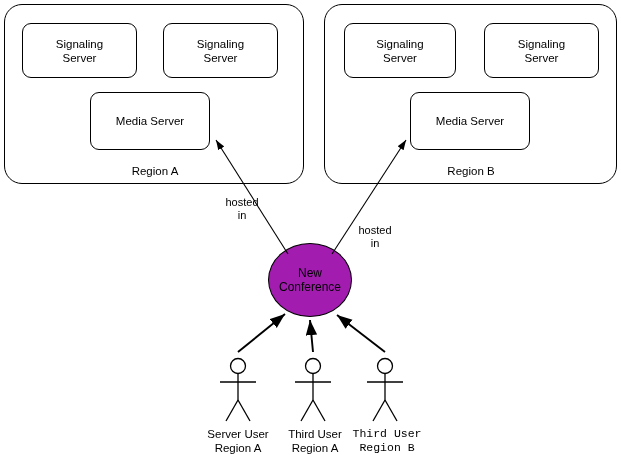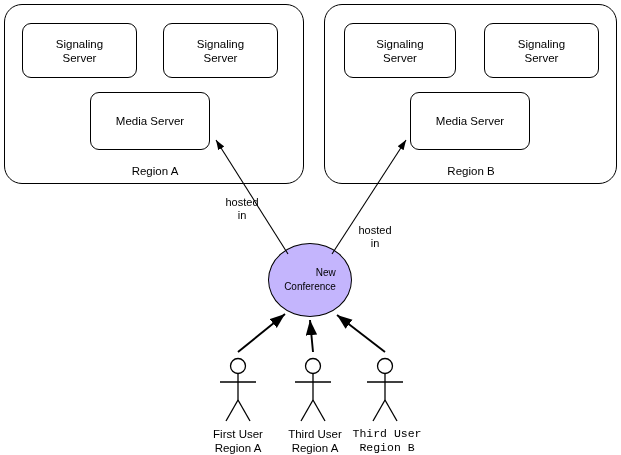--- a/index.html
+++ b/index.html
@@ -41,27 +41,27 @@
     text-align: center;
     font-size: 11.5px;
     line-height: 14px;
     color: #000000;
     white-space: pre-line;
   }
   .circle {
     position: absolute;
     border: 1.4px solid #000000;
     border-radius: 50%;
-    background: #c4b5fd;
+    background: #a21caf;
     box-sizing: border-box;
     display: flex;
     align-items: center;
     justify-content: center;
-    text-align: right;
-    font-size: 10px;
+    text-align: center;
+    font-size: 12px;
     line-height: 14px;
     color: #000000;
     white-space: pre-line;
   }
   .edge-label {
     position: absolute;
     font-size: 11px;
     line-height: 13px;
     color: #000000;
     text-align: center;
@@ -108,21 +108,21 @@
   <div class="box" style="left:410px; top:92px; width:120px; height:58px;">Media Server</div>
 
   <div class="circle" style="left:268px; top:243px; width:84px; height:74px;">New
 Conference</div>
 
   <div class="edge-label" style="left:212px; top:196px; width:60px;">hosted
 in</div>
   <div class="edge-label" style="left:345px; top:196px; width:60px;margin-top:28px;">hosted
 in</div>
 
-  <div class="actor-label" style="left:198px; top:427px; width:80px;">First User
+  <div class="actor-label" style="left:198px; top:427px; width:80px;">Server User
 Region A</div>
   <div class="actor-label" style="left:272px; top:427px; width:86px;">Third User
 Region A</div>
   <div class="actor-label" style="left:348px; top:427px; width:78px;font-family:Liberation Mono, monospace;">Third User
 Region B</div>
 
   <svg class="overlay" viewBox="0 0 621 455">
     <defs>
       <marker id="arrow-thin" markerWidth="10" markerHeight="10" refX="9" refY="3.2" orient="auto" markerUnits="strokeWidth">
         <path d="M0,0 L9,3.2 L0,6.4 z" fill="#000000"></path>

